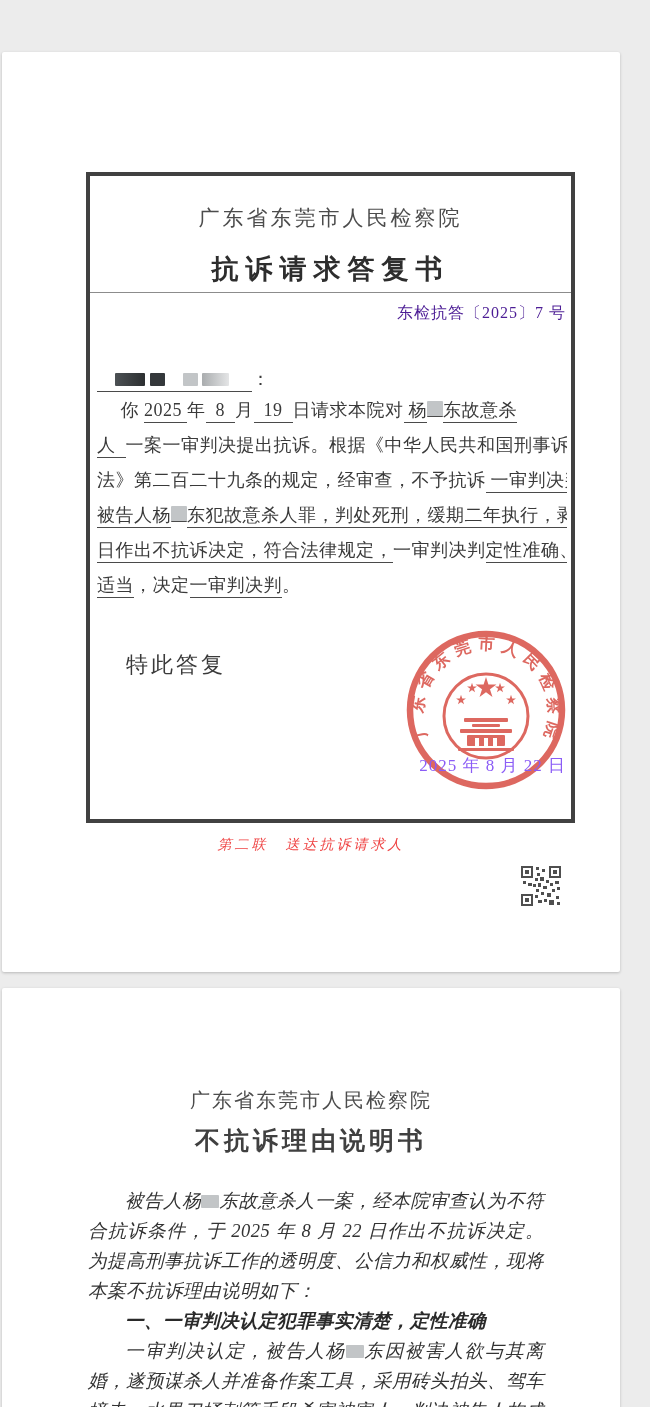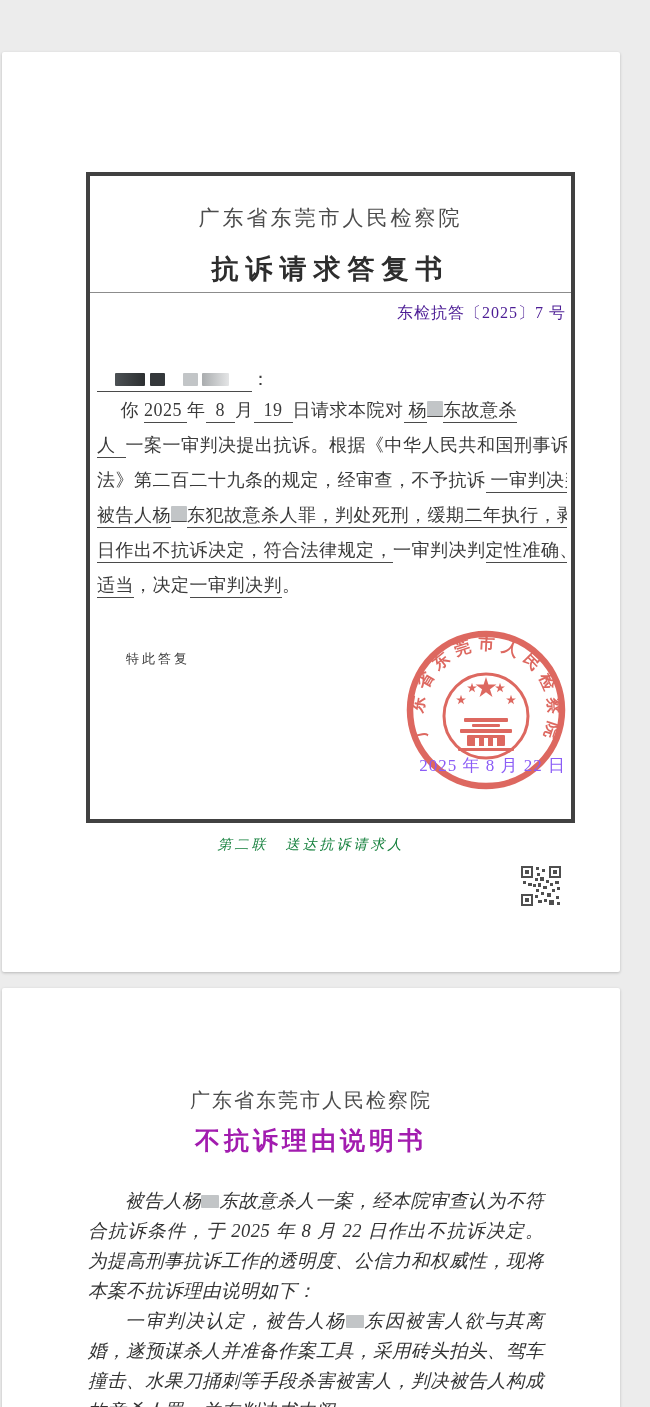--- a/index.html
+++ b/index.html
@@ -43,40 +43,40 @@
   .body1 .line{
     height:35px;line-height:35px;font-size:18px;white-space:pre;
     letter-spacing:.5px;color:#3a3a3a;overflow:hidden;
   }
   .u{border-bottom:1.5px solid #4a4a4a;padding-bottom:2px;}
   .redact{display:inline-block;height:13px;vertical-align:-1px;border-radius:1px;}
   .redact.dark{background:linear-gradient(90deg,#4c5154,#2c2f31);}
   .redact.dark2{background:#34383b;}
   .redact.light{background:#c2c5c7;}
   .redact.fade{background:linear-gradient(90deg,#a9acae,#e4e5e6);}
-  .closing{position:absolute;top:474px;left:36px;font-size:13px;letter-spacing:3px;color:#3a3a3a;}
+  .closing{position:absolute;top:474px;left:36px;font-size:22px;letter-spacing:3px;color:#3a3a3a;}
   .seal{position:absolute;top:452px;left:314px;width:164px;height:164px;opacity:.88;}
   .date1{
     position:absolute;top:578px;right:5px;font-size:17px;
     letter-spacing:1px;color:#8b5cf6;white-space:pre;
   }
   .footer-note{
     position:absolute;top:784px;left:0;right:0;text-align:center;
-    font-size:14px;font-style:italic;letter-spacing:3px;color:#15803d;
+    font-size:14px;font-style:italic;letter-spacing:3px;color:#ef4444;
   }
   .qr{position:absolute;top:814px;left:519px;width:40px;height:40px;}
 
   
   .org-title2{
     padding-top:100px;text-align:center;font-size:20px;
     letter-spacing:2px;color:#4c4c4c;line-height:24px;
   }
   .doc-title2{
     margin-top:12px;text-align:center;font-size:25px;font-weight:bold;
-    letter-spacing:4px;color:#a21caf;line-height:34px;
+    letter-spacing:4px;color:#404040;line-height:34px;
   }
   .body2{margin:28px 76px 0 86px;}
   .body2 p{
     margin:0;font-size:18.5px;line-height:30px;letter-spacing:.5px;
     color:#333333;text-align:justify;text-indent:37px;font-style:italic;
   }
   .body2 .h1{font-weight:bold;color:#2a2a2a;}
 </style>
 </head>
 <body>
@@ -168,15 +168,16 @@
         <rect x="36" y="36" width="3" height="3"></rect>
     </g>
   </svg>
 </div>
 
 <div class="card page2">
   <div class="org-title2">广东省东莞市人民检察院</div>
   <div class="doc-title2">不抗诉理由说明书</div>
   <div class="body2">
     <p><span>被告人杨</span><span class="redact light" style="width: 18px;"></span><span>东故意杀人一案，经本院审查认为不符合抗诉条件，于 2025 年 8 月 22 日作出不抗诉决定。为提高刑事抗诉工作的透明度、公信力和权威性，现将本案不抗诉理由说明如下：</span></p>
+    <p class="h1">一、一审判决认定犯罪事实清楚，定性准确</p>
     <p><span>一审判决认定，被告人杨</span><span class="redact light" style="width: 18px;"></span><span>东因被害人欲与其离婚，遂预谋杀人并准备作案工具，采用砖头拍头、驾车撞击、水果刀捅刺等手段杀害被害人，判决被告人构成故意杀人罪，并在判决书中阐</span></p>
   </div>
 </div>
 
 </body></html>

